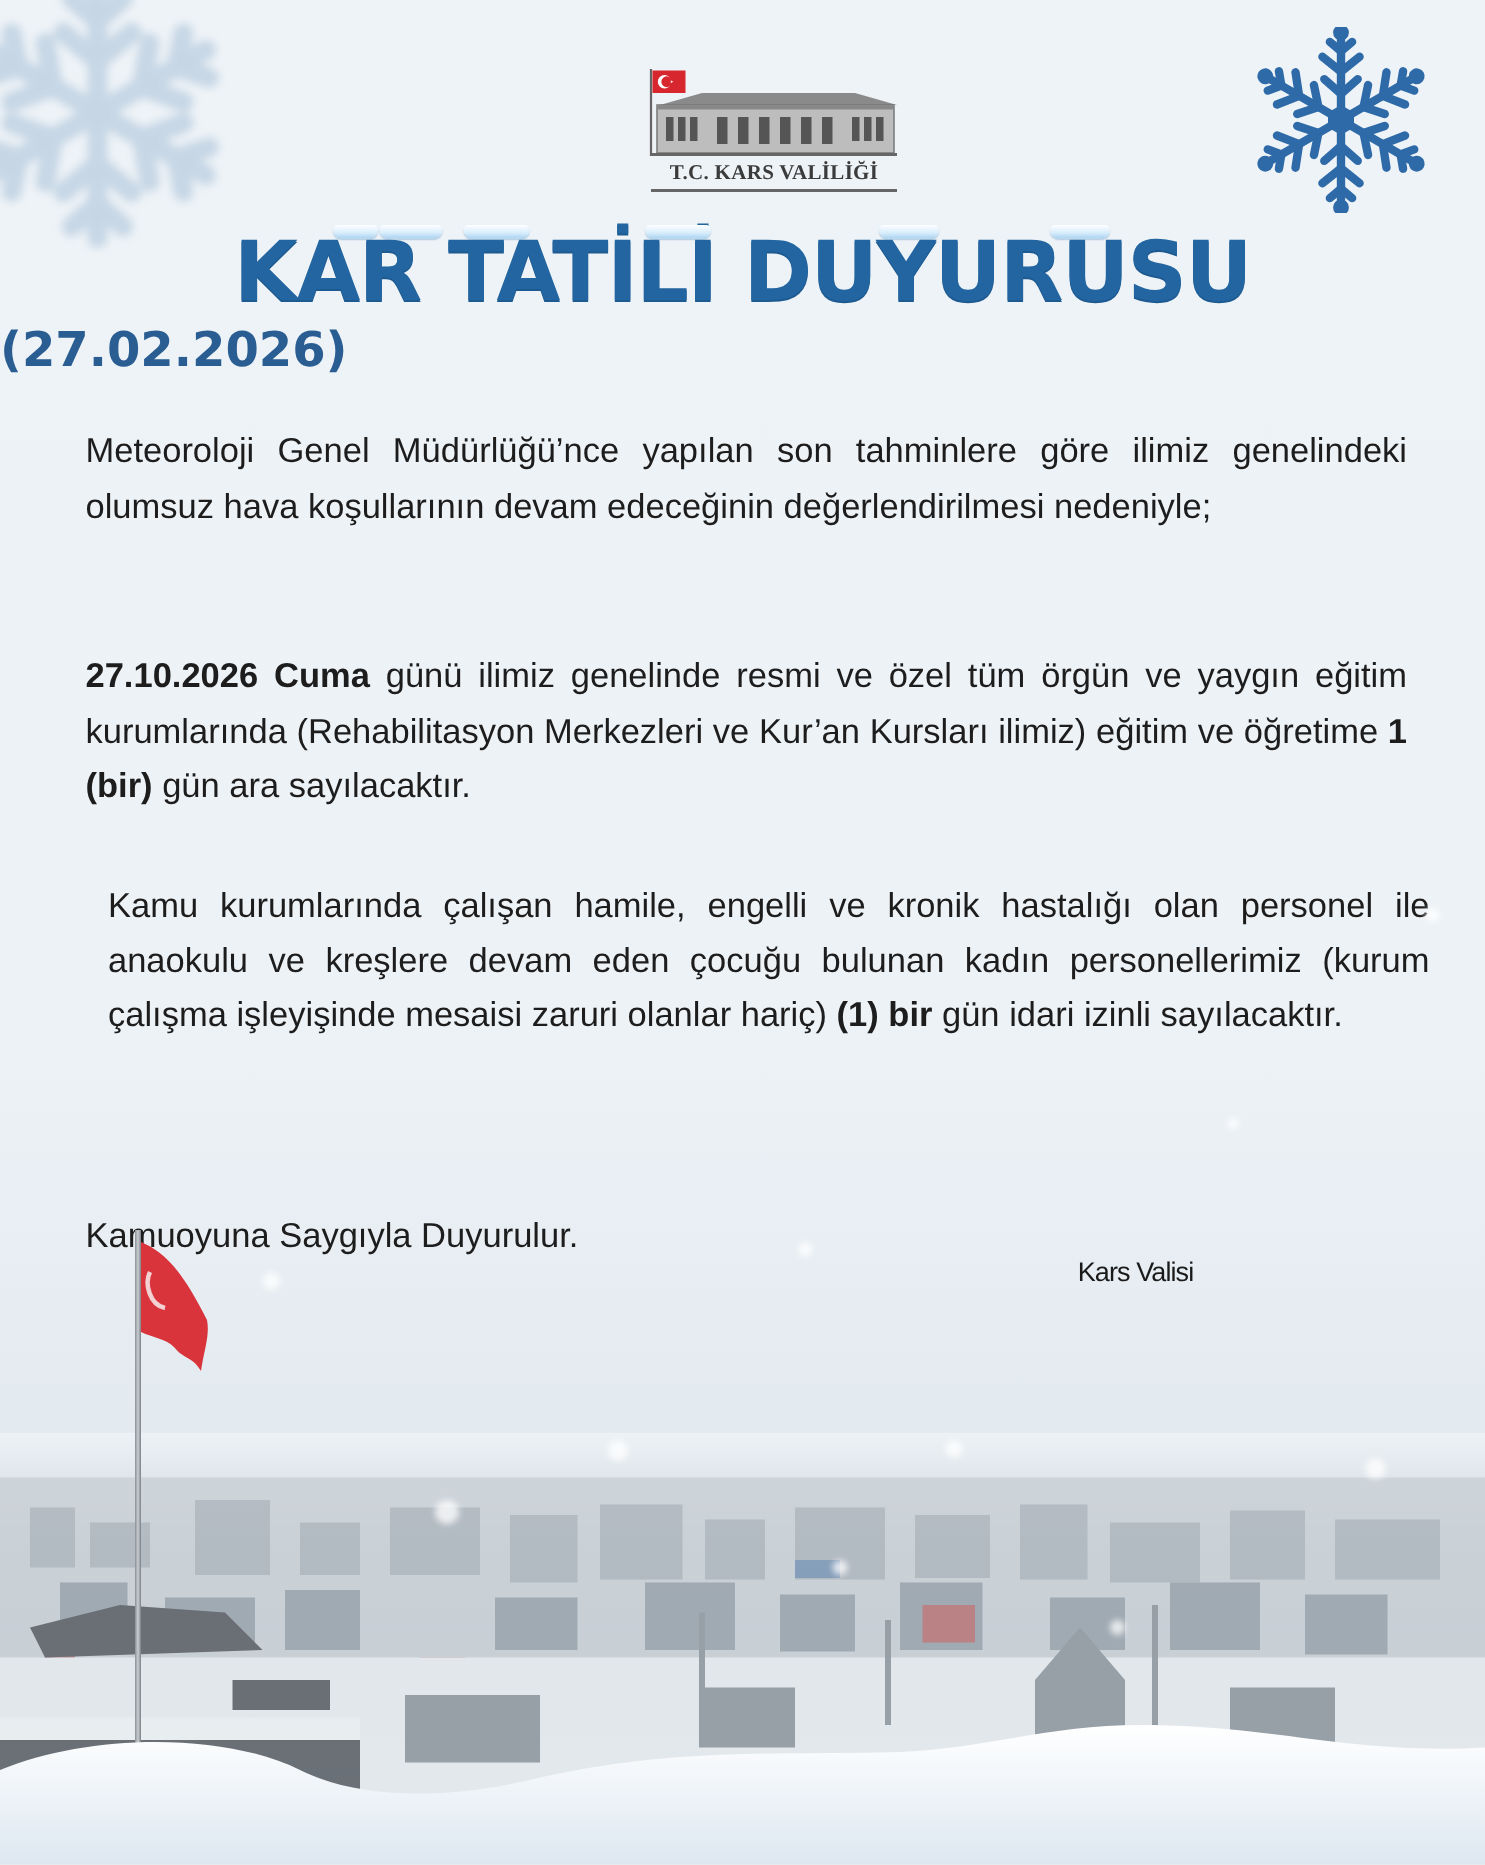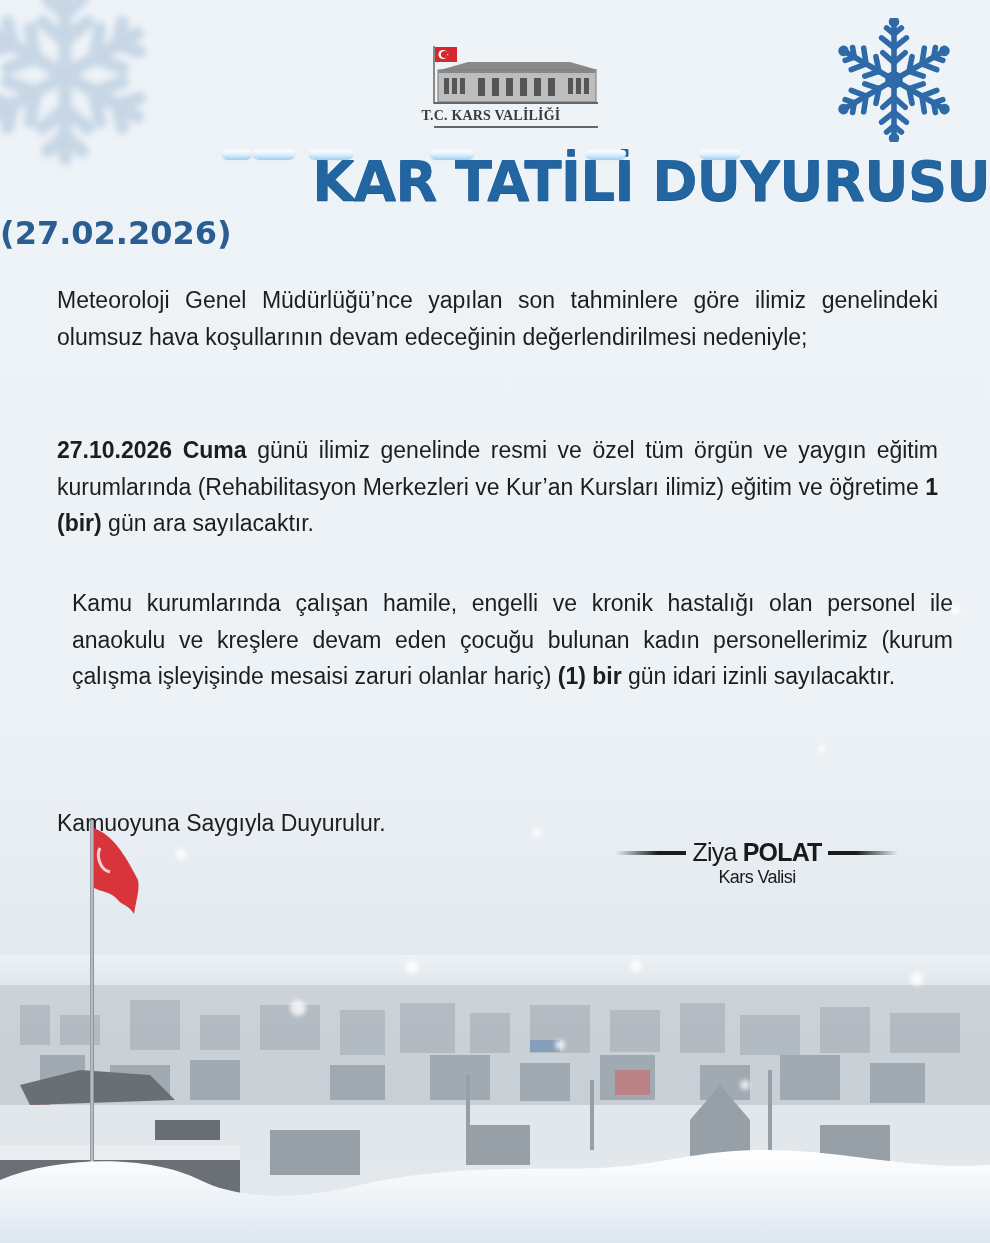--- a/index.html
+++ b/index.html
@@ -8,27 +8,27 @@
     background: linear-gradient(180deg, #eef3f7 0%, #edf2f6 55%, #e4ebf0 75%, #dfe6ec 100%);
     font-family: "Liberation Sans", sans-serif;
   }
   .snow-faded {
     position: absolute; left: -30px; top: -20px; width: 190px; height: 190px;
     opacity: 0.35; filter: blur(3px);
   }
   .snow-blue { position: absolute; left: 832px; top: 18px; width: 124px; height: 124px; }
   .logo { position: absolute; left: 430px; top: 44px; width: 172px; height: 86px; }
   .logo-caption {
-    position: absolute; left: 409px; top: 108px; width: 164px; text-align: center;
+    position: absolute; left: 434px; top: 108px; width: 164px; text-align: center;
     font-family: "Liberation Serif", serif; font-size: 14px; color: #3b3b3b;
     font-weight: bold; letter-spacing: 0.2px;
   }
   .logo-underline { position: absolute; left: 434px; top: 126px; width: 164px; height: 2px; background: #666; }
   .title {
-    position: absolute; left: 0; right: 0; top: 146px; text-align: right;
+    position: absolute; left: 0; right: 0; top: 146px; text-align: center;
     font-family: "DejaVu Sans", sans-serif; font-weight: bold; font-size: 55px;
     color: #2265a0; letter-spacing: -1px; line-height: 70px;
     text-shadow: 0 1px 0 #1c5a91;
   }
   .title-snowcap {
     position: absolute; top: 150px; height: 9px; border-radius: 6px 6px 10px 10px;
     background: linear-gradient(180deg, #ffffff 0%, #d6ecfb 60%, #a9d3f1 100%);
     box-shadow: 0 1px 1px rgba(80,140,190,0.4);
   }
   .date {
@@ -150,25 +150,20 @@
 
 <div class="body-text p1">Meteoroloji Genel Müdürlüğü’nce yapılan son tahminlere göre ilimiz genelindeki  olumsuz hava koşullarının devam edeceğinin değerlendirilmesi nedeniyle;</div>
 
 <div class="body-text p2"><b>27.10.2026 Cuma</b><span> günü ilimiz genelinde resmi ve özel tüm örgün ve yaygın eğitim kurumlarında (Rehabilitasyon Merkezleri ve Kur’an Kursları ilimiz) eğitim ve öğretime </span><b>1 (bir)</b><span> gün ara sayılacaktır.</span></div>
 
 <div class="body-text p3"><span>Kamu kurumlarında çalışan hamile, engelli ve kronik hastalığı olan personel ile anaokulu ve kreşlere devam eden çocuğu bulunan kadın personellerimiz (kurum çalışma işleyişinde mesaisi zaruri olanlar hariç) </span><b>(1) bir</b><span> gün idari izinli sayılacaktır.</span></div>
 
 <div class="body-text p4">Kamuoyuna Saygıyla Duyurulur.</div>
 
 <div class="signature">
-  <div class="sig-row">
-    <div class="sig-line l"></div>
-    <div class="sig-name"><span>Ziya </span><b>POLAT</b></div>
-    <div class="sig-line r"></div>
-  </div>
   <div class="sig-title">Kars Valisi</div>
 </div>
 
 <div class="city">
   <svg width="990" height="288" viewBox="0 0 990 288">
     <g opacity="0.85">
       <rect x="0" y="30" width="990" height="258" fill="#c9d0d6"></rect>
       <g fill="#aeb6be">
         <rect x="20" y="50" width="30" height="40"></rect>
           <rect x="60" y="60" width="40" height="30"></rect>

